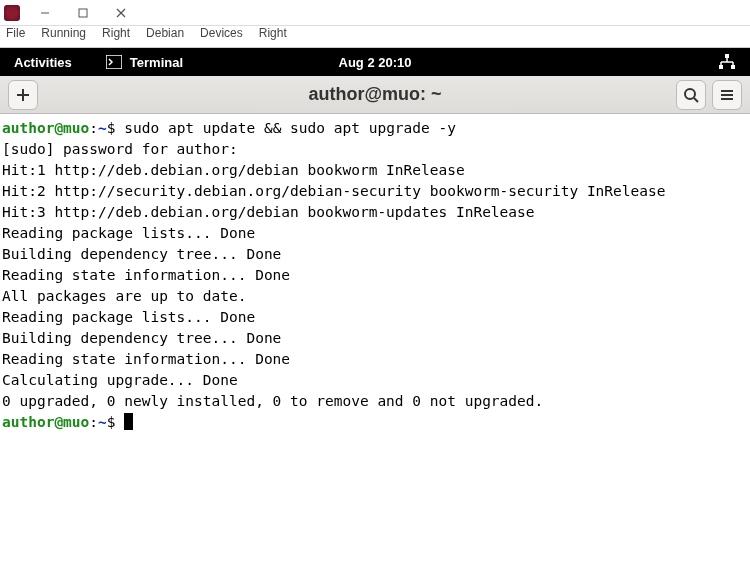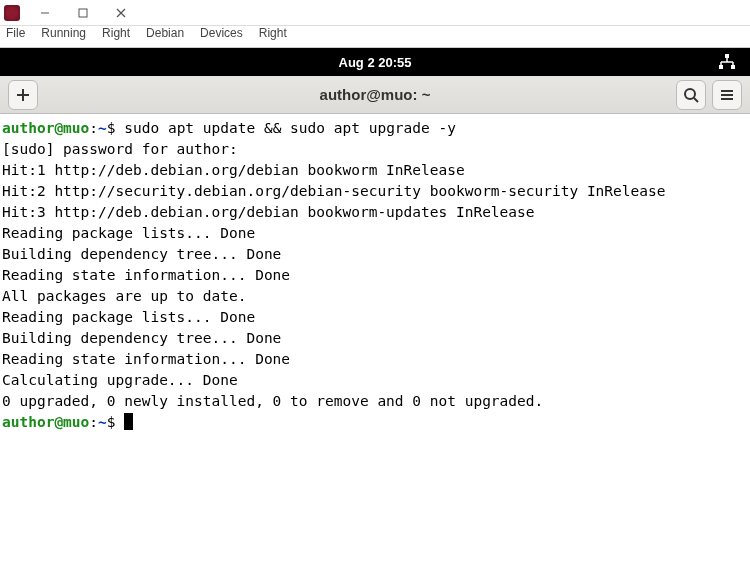--- a/index.html
+++ b/index.html
@@ -69,21 +69,21 @@
 .tb-btn {
   width: 30px; height: 30px;
   border: 1px solid #bbb;
   border-radius: 6px;
   background: #f5f4f2;
   display: flex; align-items: center; justify-content: center;
   font-size: 16px; font-weight: bold; color: #333;
 }
 .tb-title {
   position: absolute; left: 50%; transform: translateX(-50%);
-  font-weight: 600; color: #333; font-size: 15px;
+  font-weight: 600; color: #333; font-size: 18px;
 }
 .tb-right { margin-left: auto; display: flex; gap: 6px; }
 .terminal-body {
   background: #fff;
   height: 533px;
   overflow: hidden;
   padding: 4px 2px 2px 2px;
   font-family: "DejaVu Sans Mono", Consolas, monospace;
   font-size: 14.5px;
   line-height: 21px;
@@ -156,21 +156,31 @@
 <div class="vbox-menubar">
   <span class="vbox-menu-item">File</span>
   <span class="vbox-menu-item">Running</span>
   <span class="vbox-menu-item">Right</span>
   <span class="vbox-menu-item">Debian</span>
   <span class="vbox-menu-item">Devices</span>
   <span class="vbox-menu-item">Right</span>
 </div>
 
 <div class="gnome-topbar">
-  <span class="gnome-clock">Aug 2  20:55</span>
+  <div class="gnome-left">
+    <span>Activities</span>
+    <span class="gnome-terminal-label">
+      <svg width="16" height="14">
+        <rect x="0" y="0" width="16" height="14" fill="none" stroke="#fff" stroke-width="1.5"></rect>
+        <path d="M3 4 L6 7 L3 10" fill="none" stroke="#fff" stroke-width="1.5"></path>
+      </svg>
+      <span>Terminal</span>
+    </span>
+  </div>
+  <span class="gnome-clock">Aug 2  20:10</span>
   <div class="gnome-right">
     <svg width="18" height="18">
       <rect x="7" y="1" width="4" height="4" fill="#fff"></rect>
       <rect x="1" y="12" width="4" height="4" fill="#fff"></rect>
       <rect x="13" y="12" width="4" height="4" fill="#fff"></rect>
       <line x1="9" y1="5" x2="9" y2="9" stroke="#fff" stroke-width="1.5"></line>
       <line x1="3" y1="12" x2="3" y2="9" stroke="#fff" stroke-width="1.5"></line>
       <line x1="15" y1="12" x2="15" y2="9" stroke="#fff" stroke-width="1.5"></line>
       <line x1="3" y1="9" x2="15" y2="9" stroke="#fff" stroke-width="1.5"></line>
     </svg>

